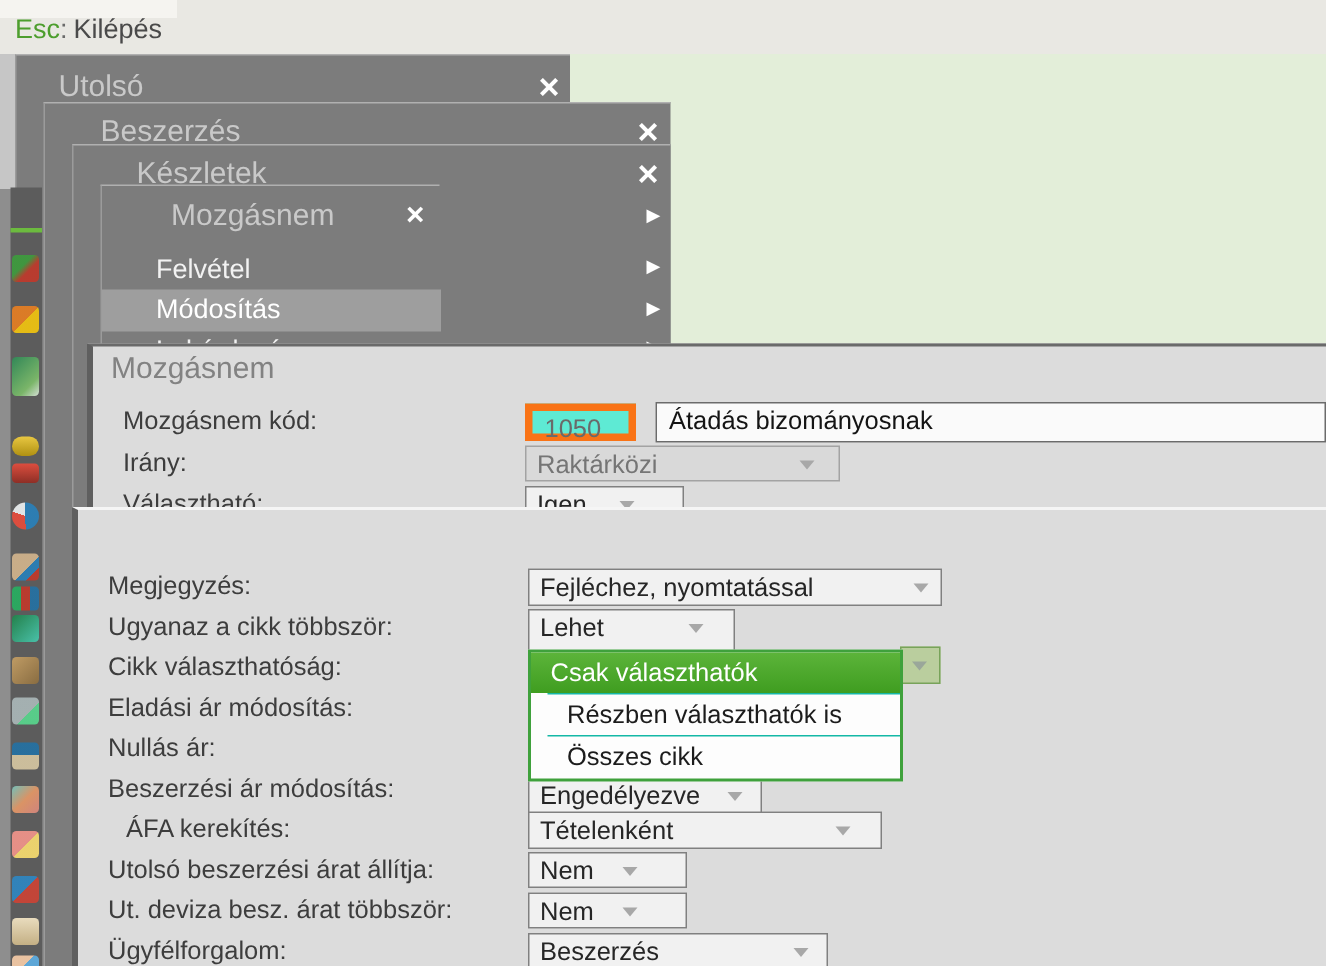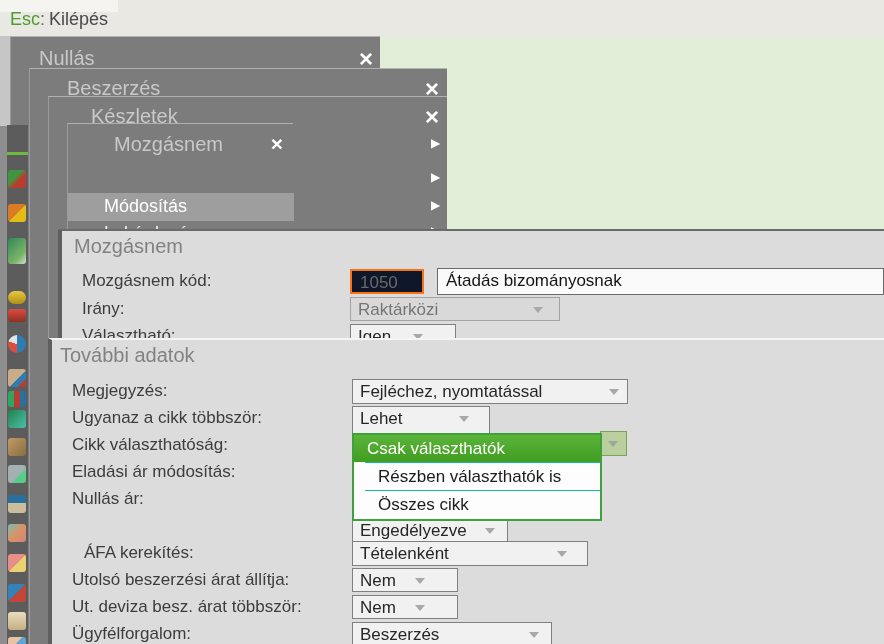--- a/index.html
+++ b/index.html
@@ -47,21 +47,21 @@
   .s-icon { position:absolute; left:1px; width:18px; height:18px; border-radius:3px; opacity:.92; }
 
   
   .form-win { position:absolute; background:#dcdcdc; border-left:4px solid #5f5f5f; overflow:hidden; }
   #form-mozgasnem { left:58px; top:229px; width:826px; height:109px; border-top:2px solid #6a6a6a; z-index:30; }
   #form-tovabbi   { left:48px; top:338px; width:836px; height:306px; border-top:2px solid #f5f5f5; z-index:31; }
   .form-title { position:absolute; color:#828282; font-size:20px; }
   .f-label { position:absolute; color:#3d3d3d; font-size:17px; white-space:nowrap; }
 
   .ctrl { position:absolute; font-size:17px; }
-  .txt-ro { background:#0f172a; border:2px solid #f97316; color:#6a6a6a; padding:2px 0 0 8px; }
+  .txt-ro { background:#5eead4; border:5px solid #f97316; color:#6a6a6a; padding:2px 0 0 8px; }
   .txt-field { background:#fafafa; border:1px solid #6b6b6b; color:#141414; padding:2px 0 0 8px; }
   .dd { background:#f1f1f1; border:1px solid #808080; color:#262626; padding:2px 0 0 7px; }
   .dd.disabled { background:#d9d9d9; border:1px solid #a3a3a3; color:#757575; }
   .dd-arrow { position:absolute; top:9px; width:0; height:0; border-left:5px solid transparent; border-right:5px solid transparent; border-top:6px solid #a8a8a8; }
 
   
   .combo-btn { position:absolute; left:548px; top:91px; width:27px; height:25px; background:#bace9e; border:1px solid #78a35a; z-index:6; }
   .combo-btn .dd-arrow { left:7px; top:9px; border-top-color:#9aa79a; }
   .dd-list { position:absolute; left:300px; top:93px; width:250px; height:88px; background:#fdfdfd; border:2px solid #3fa13c; z-index:7; }
   .dd-opt { position:relative; height:28px; font-size:17px; color:#1c1c1c; padding:4px 0 0 13px; white-space:nowrap; }
@@ -77,41 +77,42 @@
     <div class="topbar-light"></div>
     <div class="topbar-text">
       <span class="esc-key">Esc</span><span class="esc-sep">:</span><span class="exit-label">Kilépés</span>
     </div>
   </div>
 
   <div class="desktop-green"></div>
   <div class="left-column"></div>
 
   <div class="win" id="win-fomenu">
-    <div class="win-title">Nullás</div>
+    <div class="win-title">Utolsó</div>
     <div class="win-close">×</div>
   </div>
 
   <div class="win" id="win-struktura">
     <div class="win-title">Beszerzés</div>
     <div class="win-close">×</div>
   </div>
 
   <div class="win" id="win-keszletek">
     <div class="win-title">Készletek</div>
     <div class="win-close">×</div>
     <div class="sub-arrow" style="top:39px">▶</div>
     <div class="sub-arrow" style="top:73px">▶</div>
     <div class="sub-arrow" style="top:101px">▶</div>
     <div class="sub-arrow" style="top:127px">▶</div>
   </div>
 
   <div class="win" id="win-menu">
     <div class="win-title">Mozgásnem</div>
     <div class="win-close">×</div>
+    <div class="menu-item" style="top:42px">Felvétel</div>
     <div class="menu-item hl" style="top:69px">Módosítás</div>
     <div class="menu-item" style="top:96px">Lekérdezés</div>
   </div>
 
   <div class="icon-strip">
     <div class="strip-green-line"></div>
     <div class="s-icon" style="top:45px;  background:linear-gradient(135deg,#3d9b3d 40%,#c0392b 60%);"></div>
     <div class="s-icon" style="top:79px;  background:linear-gradient(135deg,#e67e22 50%,#f1c40f 50%);"></div>
     <div class="s-icon" style="top:113px; height:26px; background:linear-gradient(135deg,#2e8b57,#7dbd6a 70%,#dfeadf);"></div>
     <div class="s-icon" style="top:166px; height:13px; border-radius:7px; background:linear-gradient(#f4d03f,#b7950b);"></div>
@@ -144,38 +145,38 @@
     </div>
 
     <div class="f-label" style="left:20px; top:95px;">Választható:</div>
     <div class="ctrl dd" style="left:288px; top:93px; width:106px; height:24px;">
       <span>Igen</span>
       <span class="dd-arrow" style="right:32px;"></span>
     </div>
   </div>
 
   <div class="form-win" id="form-tovabbi">
-    <div class="form-title" style="left:8px; top:4px;">További adatok</div>
 
     <div class="f-label" style="left:20px; top:41px;">Megjegyzés:</div>
     <div class="ctrl dd" style="left:300px; top:39px; width:276px; height:25px;">
       <span>Fejléchez, nyomtatással</span>
       <span class="dd-arrow" style="right:8px;"></span>
     </div>
 
     <div class="f-label" style="left:20px; top:68px;">Ugyanaz a cikk többször:</div>
     <div class="ctrl dd" style="left:300px; top:66px; width:138px; height:36px;">
       <span>Lehet</span>
       <span class="dd-arrow" style="right:20px;"></span>
     </div>
 
     <div class="f-label" style="left:20px; top:95px;">Cikk választhatóság:</div>
     <div class="f-label" style="left:20px; top:122px;">Eladási ár módosítás:</div>
     <div class="f-label" style="left:20px; top:149px;text-align:center;">Nullás ár:</div>
 
+    <div class="f-label" style="left:20px; top:176px;">Beszerzési ár módosítás:</div>
     <div class="ctrl dd" style="left:300px; top:178px; width:156px; height:24px; z-index:2;">
       <span>Engedélyezve</span>
       <span class="dd-arrow" style="right:12px;"></span>
     </div>
 
     <div class="f-label" style="left:32px; top:203px;">ÁFA kerekítés:</div>
     <div class="ctrl dd" style="left:300px; top:201px; width:236px; height:25px;">
       <span>Tételenként</span>
       <span class="dd-arrow" style="right:20px;"></span>
     </div>

